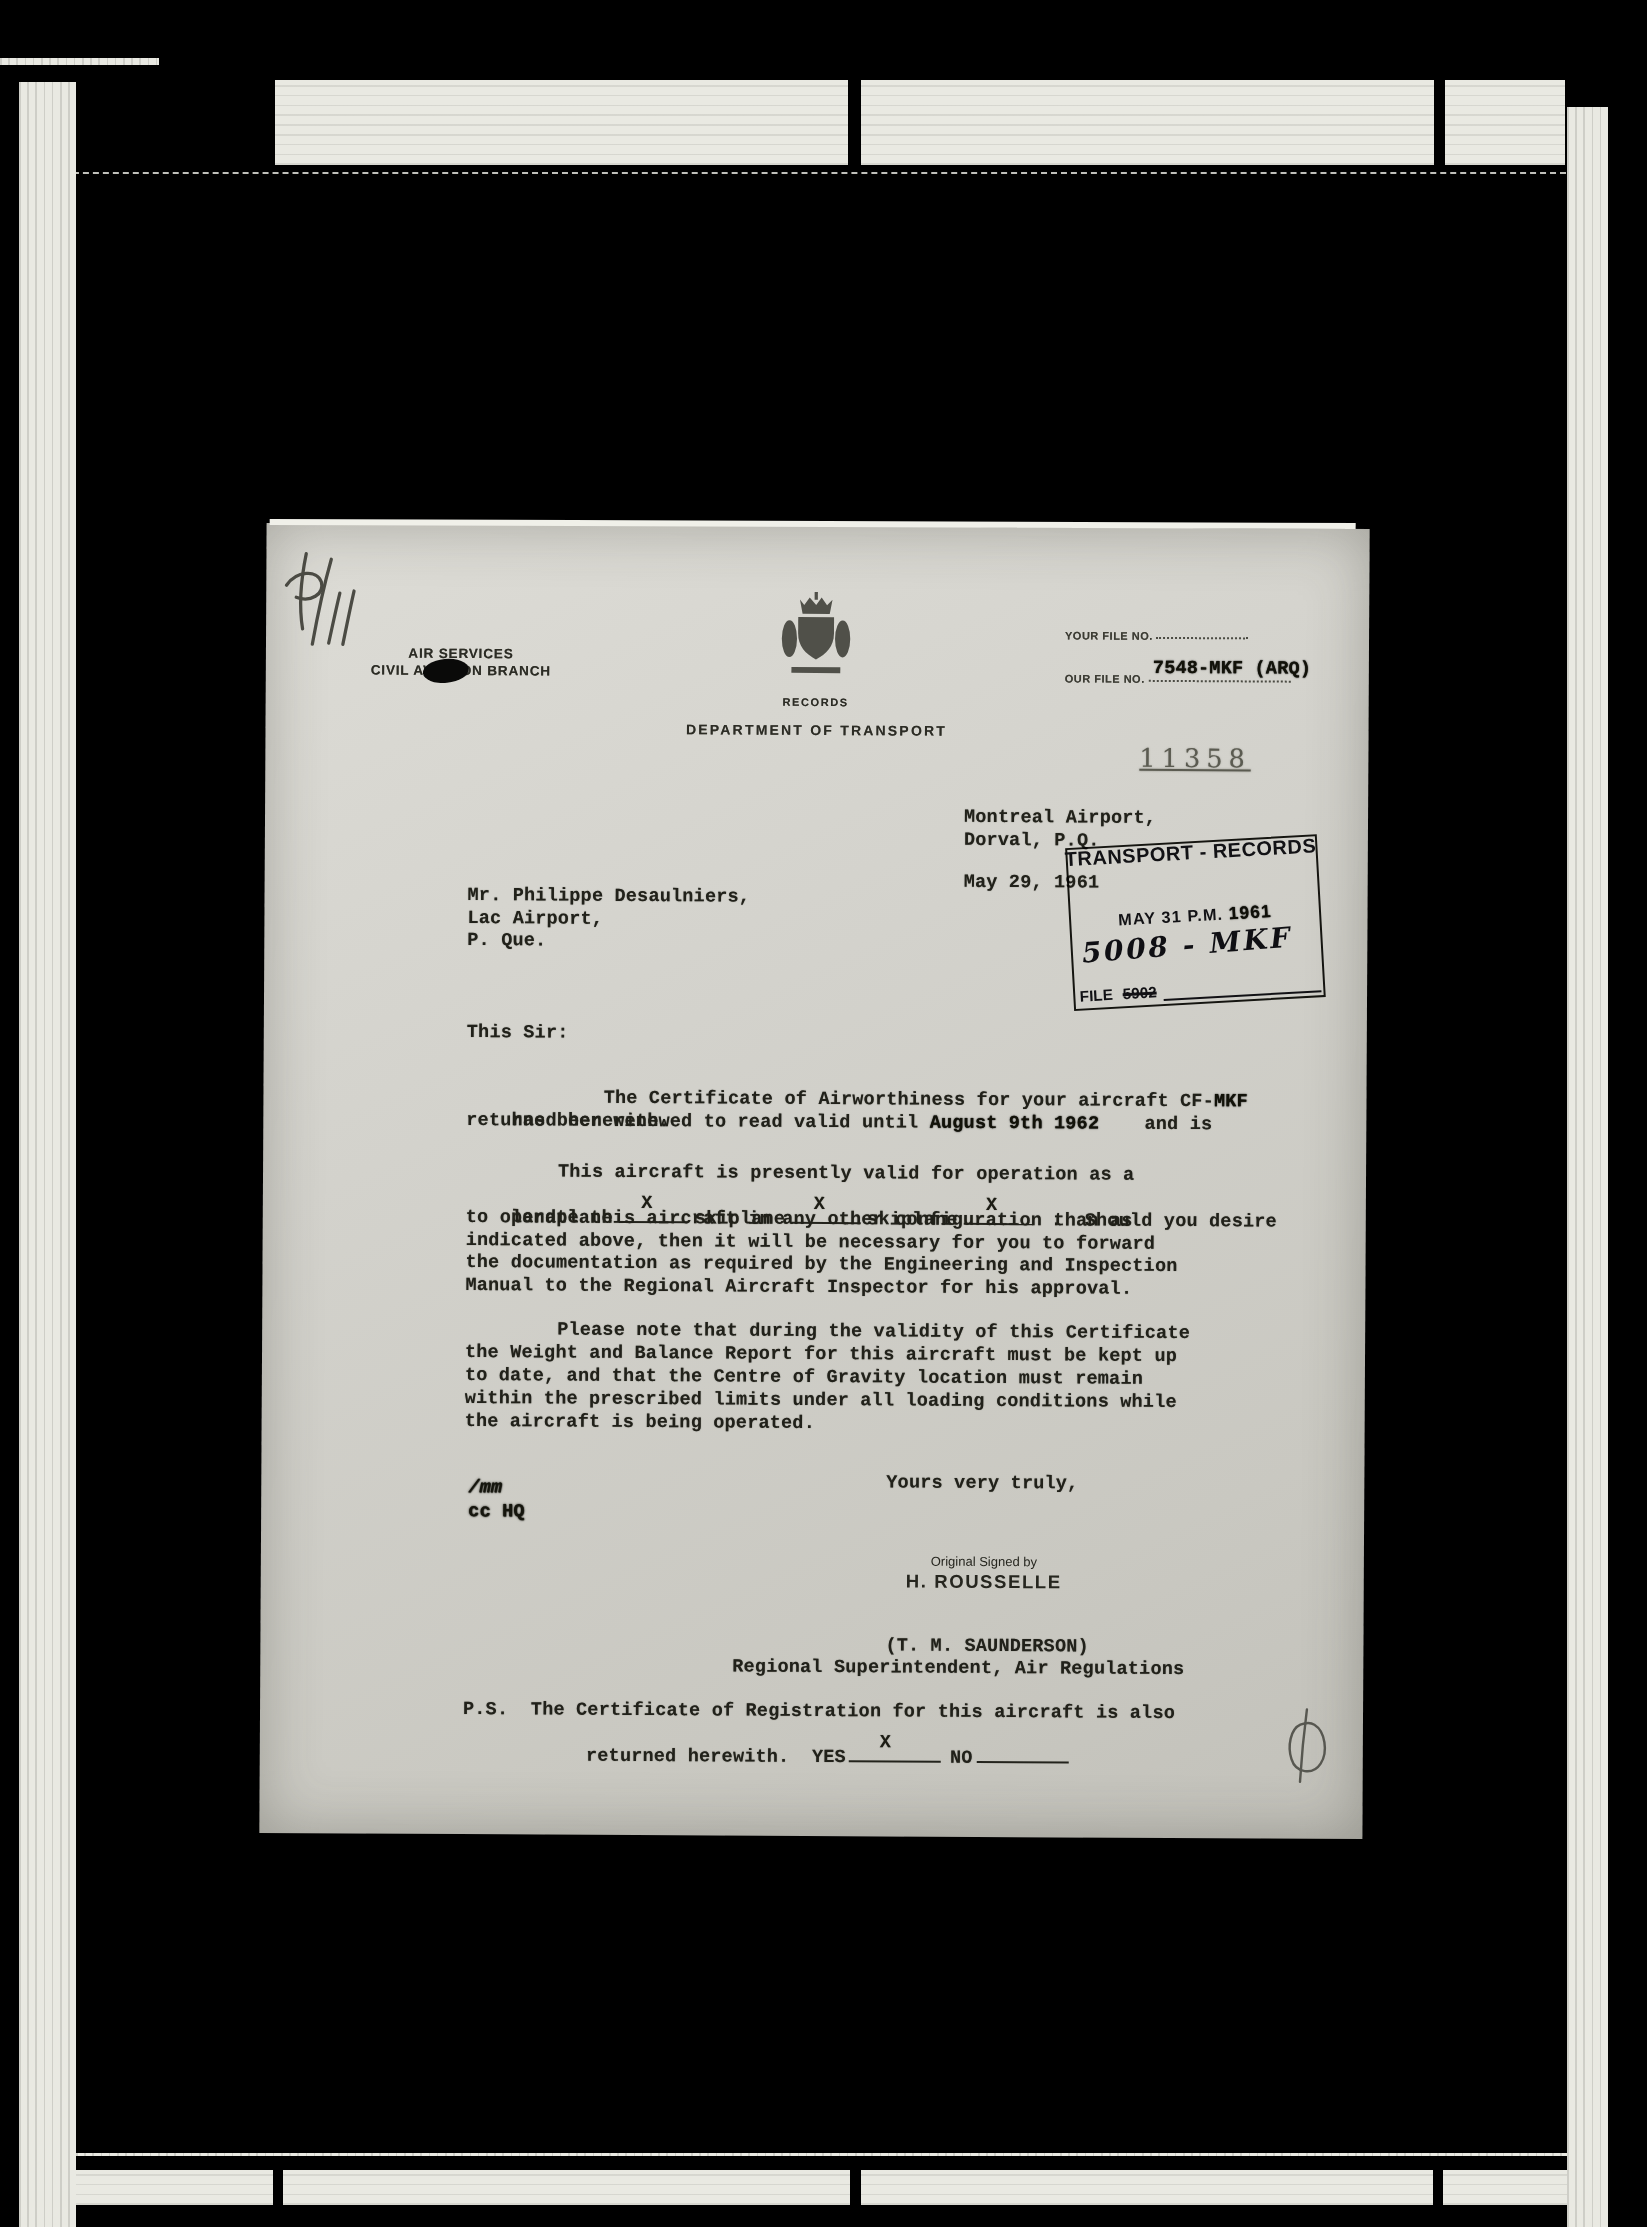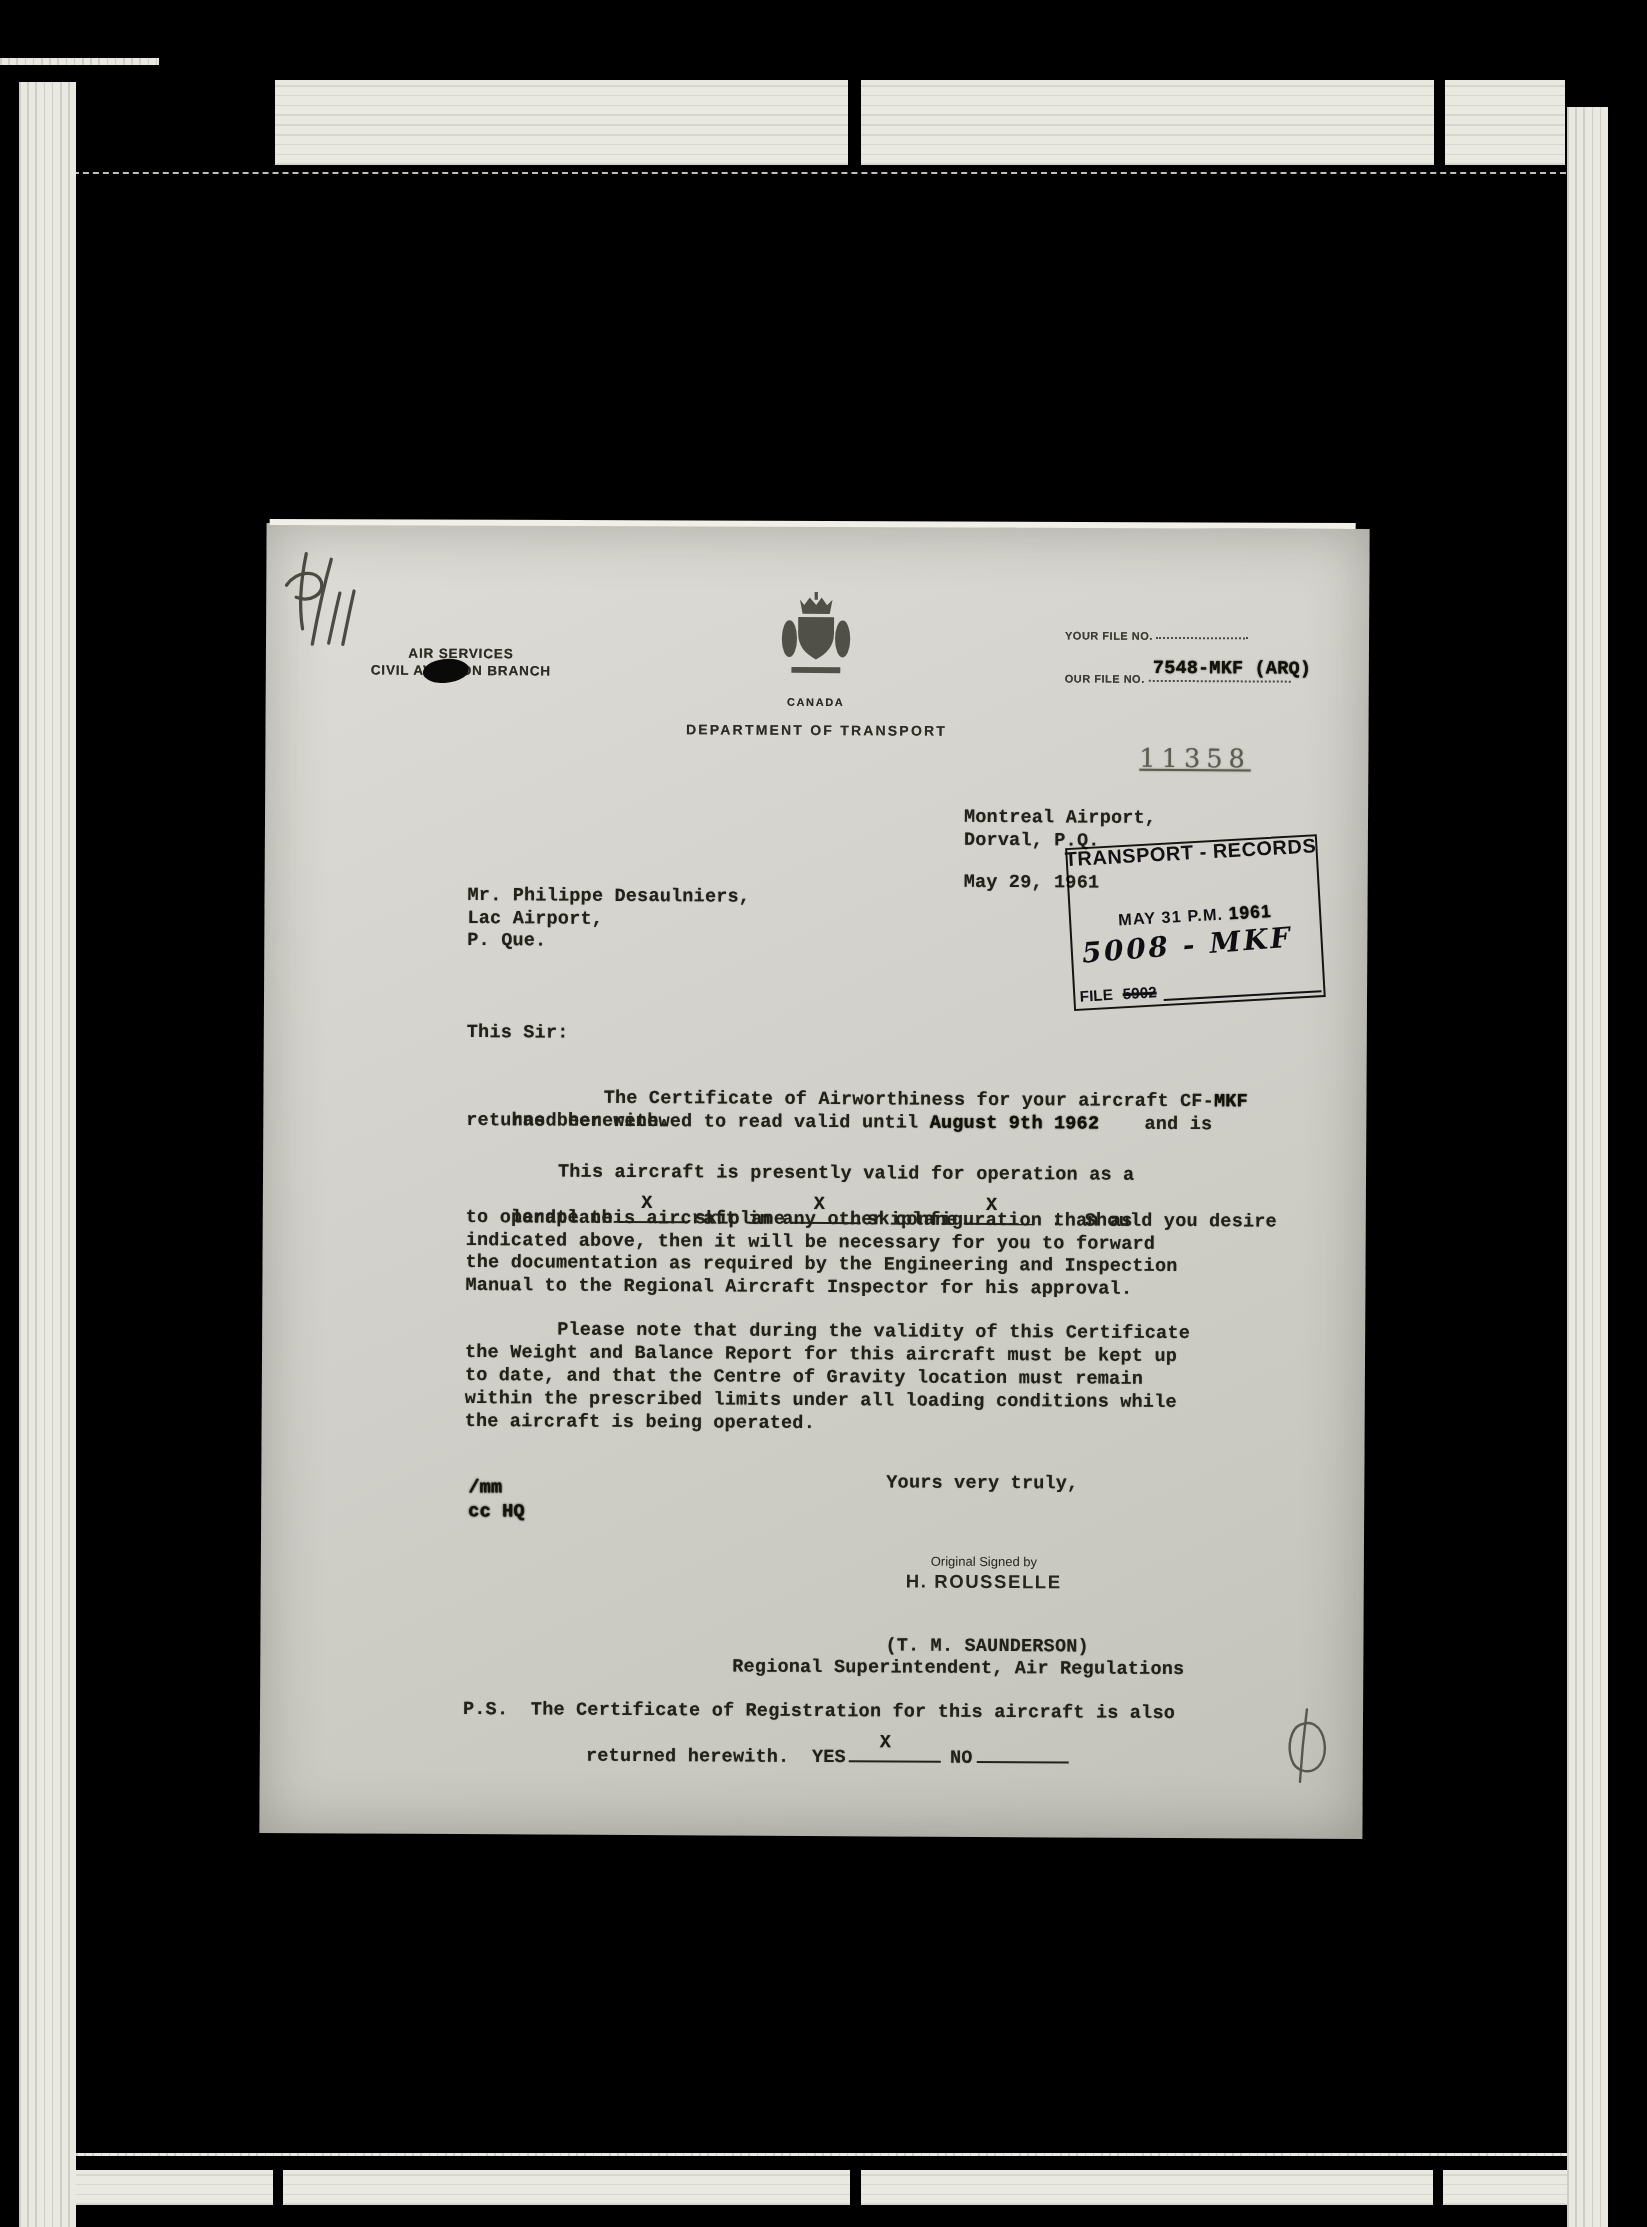--- a/index.html
+++ b/index.html
@@ -121,21 +121,21 @@
   <svg class="mark" style="left:509px; top:65px;" width="82" height="101" viewBox="0 0 150 186">
     <g fill="#3e3e37" opacity=".88">
       <rect x="72" y="2" width="6" height="14"></rect>
       <path d="M45,16 l8,10 10,-14 12,14 10,-14 10,14 10,-10 -5,26 h-50 z"></path>
       <path d="M42,48 h66 v30 c0,24 -14,38 -33,48 c-19,-10 -33,-24 -33,-48 z"></path>
       <ellipse cx="26" cy="88" rx="14" ry="34"></ellipse>
       <ellipse cx="124" cy="88" rx="14" ry="34"></ellipse>
       <path d="M30,140 h90 v11 h-90 z"></path>
     </g>
   </svg>
-  <div class="print" style="left:509px; top:170px; width:82px; text-align:center; font-size:11px; letter-spacing:1.6px;">CANADA</div>
+  <div class="print" style="left:509px; top:170px; width:82px; text-align:center; font-size:11px; letter-spacing:1.6px;">RECORDS</div>
 
   <div class="print" style="left:404px; top:196px; width:294px; text-align:center; font-size:14px; letter-spacing:2.2px;">DEPARTMENT OF TRANSPORT</div>
 
   <div class="print" style="left:799px; top:102px; font-size:11px; letter-spacing:0.5px; color:#3c3c34;">
     <span>YOUR FILE NO.</span>
     <span class="leader" style="width:92px;"></span>
   </div>
   <div class="t heavy" style="left:887px; top:129px;">7548-MKF (ARQ)</div>
   <div class="print" style="left:799px; top:145px; font-size:11px; letter-spacing:0.5px; color:#3c3c34;">
     <span>OUR FILE NO.</span>
@@ -185,21 +185,21 @@
   <div class="t" style="left:203px; top:727px;">the documentation as required by the Engineering and Inspection</div>
   <div class="t" style="left:203px; top:750px;">Manual to the Regional Aircraft Inspector for his approval.</div>
 
   <div class="t" style="left:295px; top:794px;">Please note that during the validity of this Certificate</div>
   <div class="t" style="left:203px; top:817px;">the Weight and Balance Report for this aircraft must be kept up</div>
   <div class="t" style="left:203px; top:840px;">to date, and that the Centre of Gravity location must remain</div>
   <div class="t" style="left:203px; top:863px;">within the prescribed limits under all loading conditions while</div>
   <div class="t" style="left:203px; top:886px;">the aircraft is being operated.</div>
 
   <div class="t" style="left:625px; top:945px;">Yours very truly,</div>
-  <div class="t smudge" style="left:207px; top:952px;">/mm</div>
+  <div class="t smudge" style="left:207px; top:952px;font-style:italic;">/mm</div>
   <div class="t smudge" style="left:207px; top:976px;">cc HQ</div>
 
   <div id="signed">
     <div class="note">Original Signed by</div>
     <div class="name">H. ROUSSELLE</div>
   </div>
   <div class="t" style="left:625px; top:1108px;">(T. M. SAUNDERSON)</div>
   <div class="t" style="left:472px; top:1130px;">Regional Superintendent, Air Regulations</div>
 
   <div class="t" style="left:203px; top:1174px;">P.S.  The Certificate of Registration for this aircraft is also</div>

